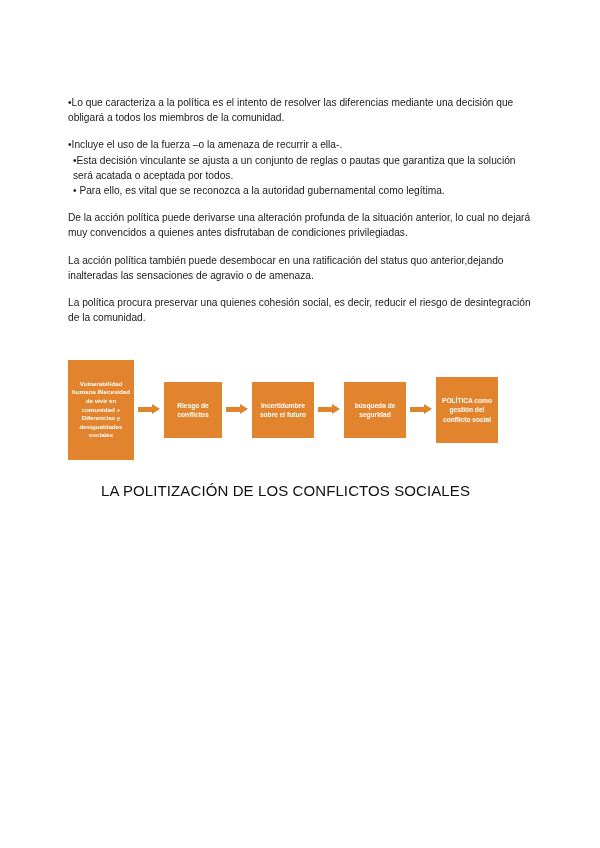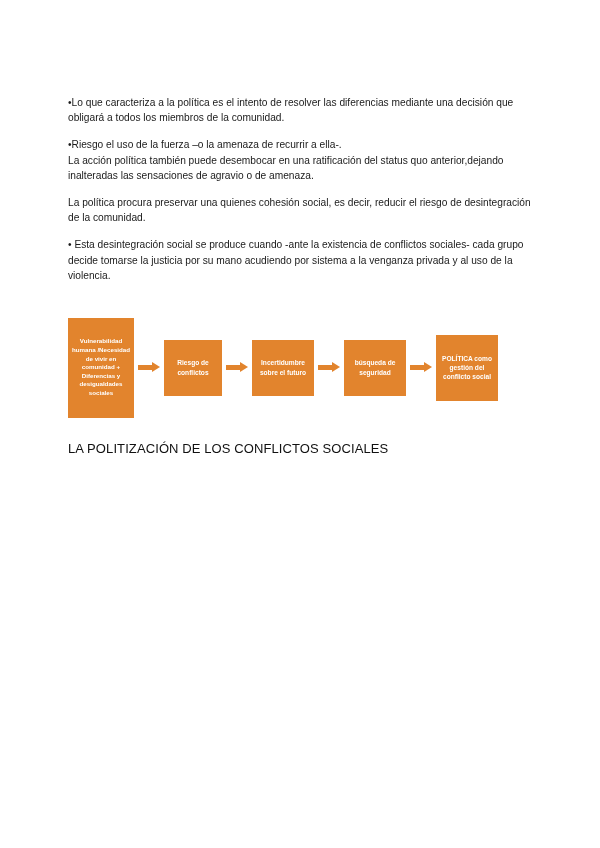--- a/index.html
+++ b/index.html
@@ -105,47 +105,50 @@
     left: 14px;
     top: 0;
     width: 0;
     height: 0;
     border-top: 5.5px solid transparent;
     border-bottom: 5.5px solid transparent;
     border-left: 8px solid #e2842d;
   }
   .caption {
     margin-top: 22px;
-    font-size: 13px;
+    font-size: 15px;
     line-height: 14px;
     color: #111111;
     letter-spacing: 0.1px;
+    margin-left: 33px;
   }
 </style>
 </head>
 <body>
 
 <div class="page">
 
   <p class="para">•Lo que caracteriza a la política es el intento de resolver las diferencias mediante una decisión que obligará a todos los miembros de la comunidad.</p>
 
 
-  <p class="para tight">•Riesgo el uso de la fuerza –o la amenaza de recurrir a ella-.</p>
+  <p class="para tight">•Incluye el uso de la fuerza –o la amenaza de recurrir a ella-.</p>
+
+  <p class="para tight indent-small">•Esta decisión vinculante se ajusta a un conjunto de reglas o pautas que garantiza que la solución será acatada o aceptada por todos.</p>
+
+  <p class="para indent-small">• Para ello, es vital que se reconozca a la autoridad gubernamental como legítima.</p>
 
 
-
-
+  <p class="para">De la acción política puede derivarse una alteración profunda de la situación anterior, lo cual no dejará muy convencidos a quienes antes disfrutaban de condiciones privilegiadas.</p>
 
 
   <p class="para">La acción política también puede desembocar en una ratificación del status quo anterior,dejando inalteradas las sensaciones de agravio o de amenaza.</p>
 
 
   <p class="para">La política procura preservar una quienes cohesión social, es decir, reducir el riesgo de desintegración de la comunidad.</p>
 
-  <p class="para">• Esta desintegración social se produce cuando -ante la existencia de conflictos sociales- cada grupo decide tomarse la justicia por su mano acudiendo por sistema a la venganza privada y al uso de la violencia.</p>
 
   <div class="flow">
     <div class="flow-inner">
       <div class="node node-1">
         <span class="ntext">Vulnerabilidad humana /Necesidad de vivir en comunidad + Diferencias y desigualdades sociales</span>
       </div>
 
       <div class="arrow">
         <span class="shaft"></span>
         <span class="head"></span>

